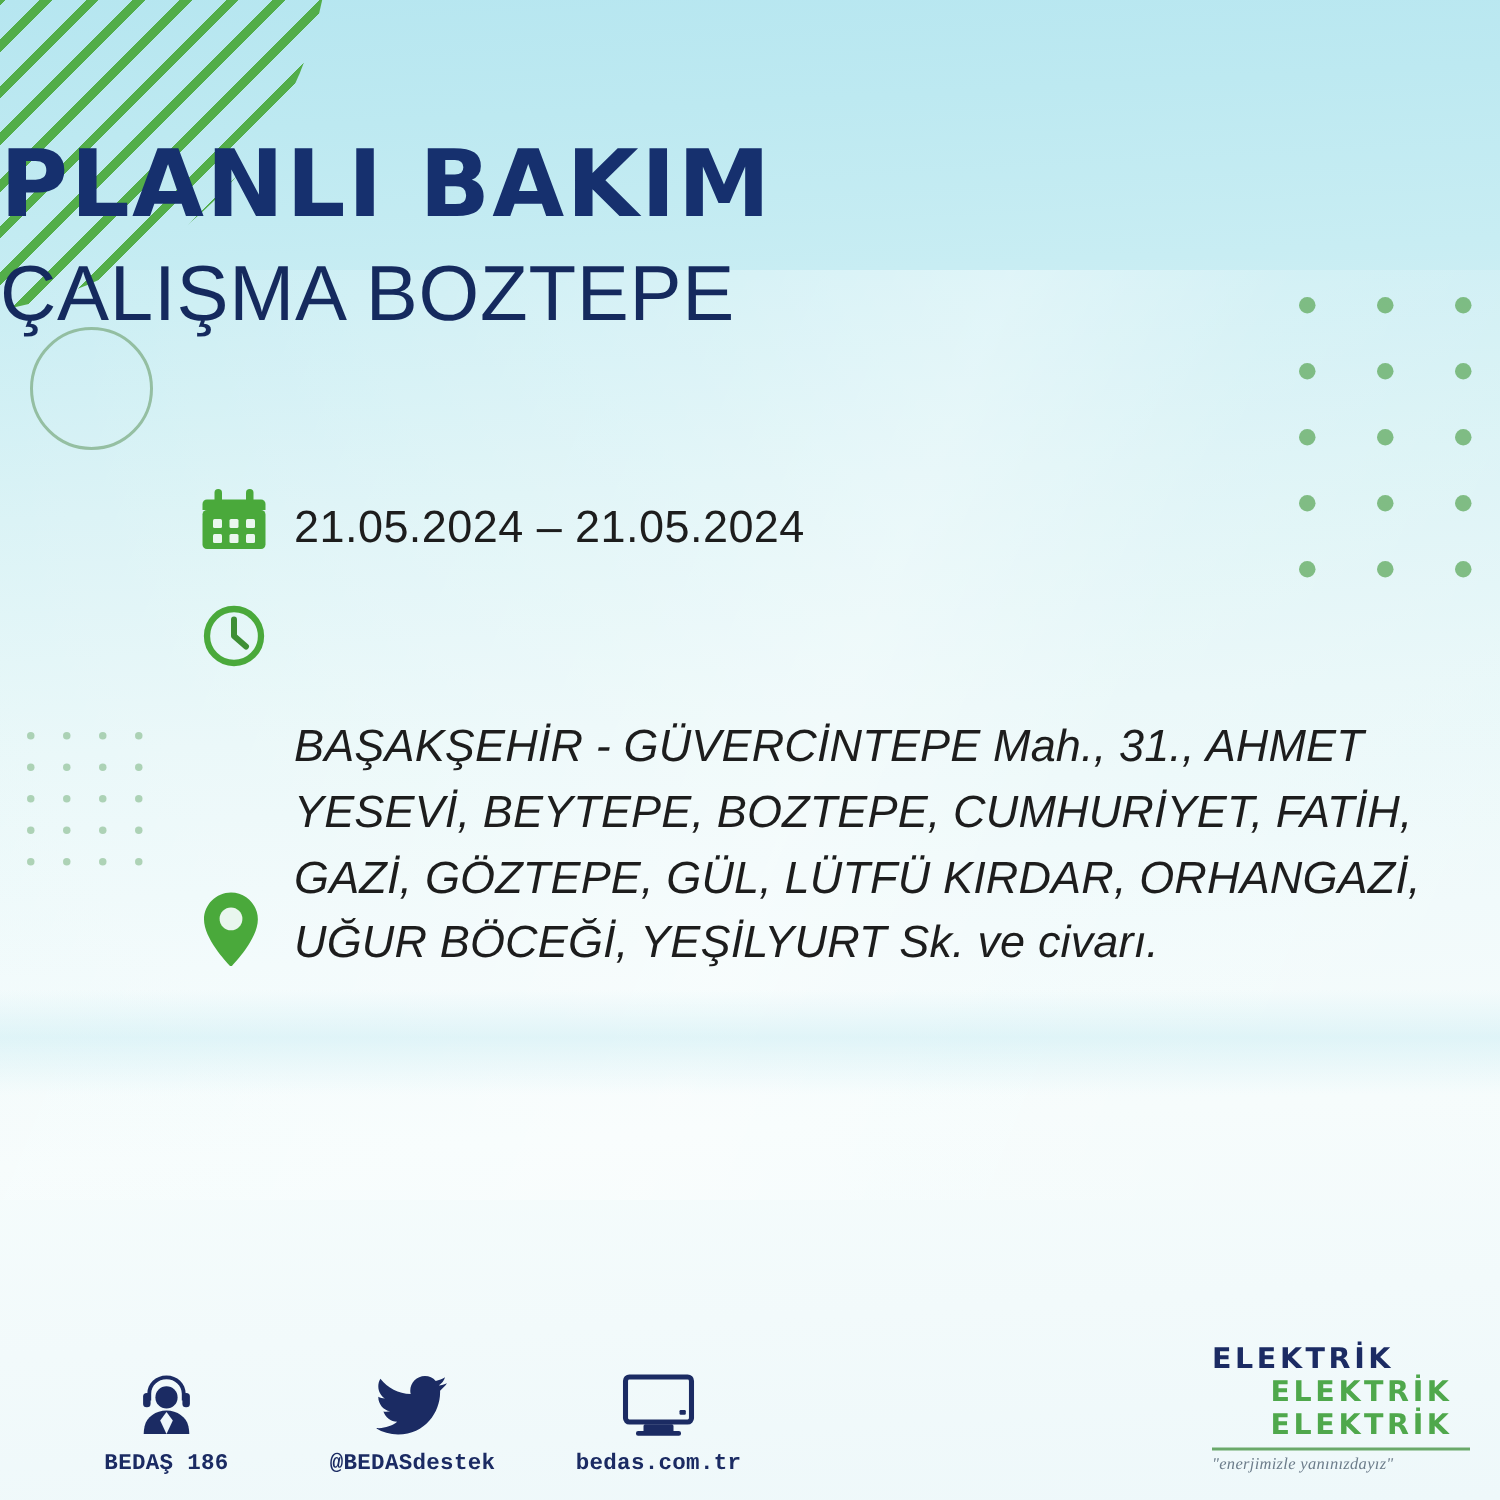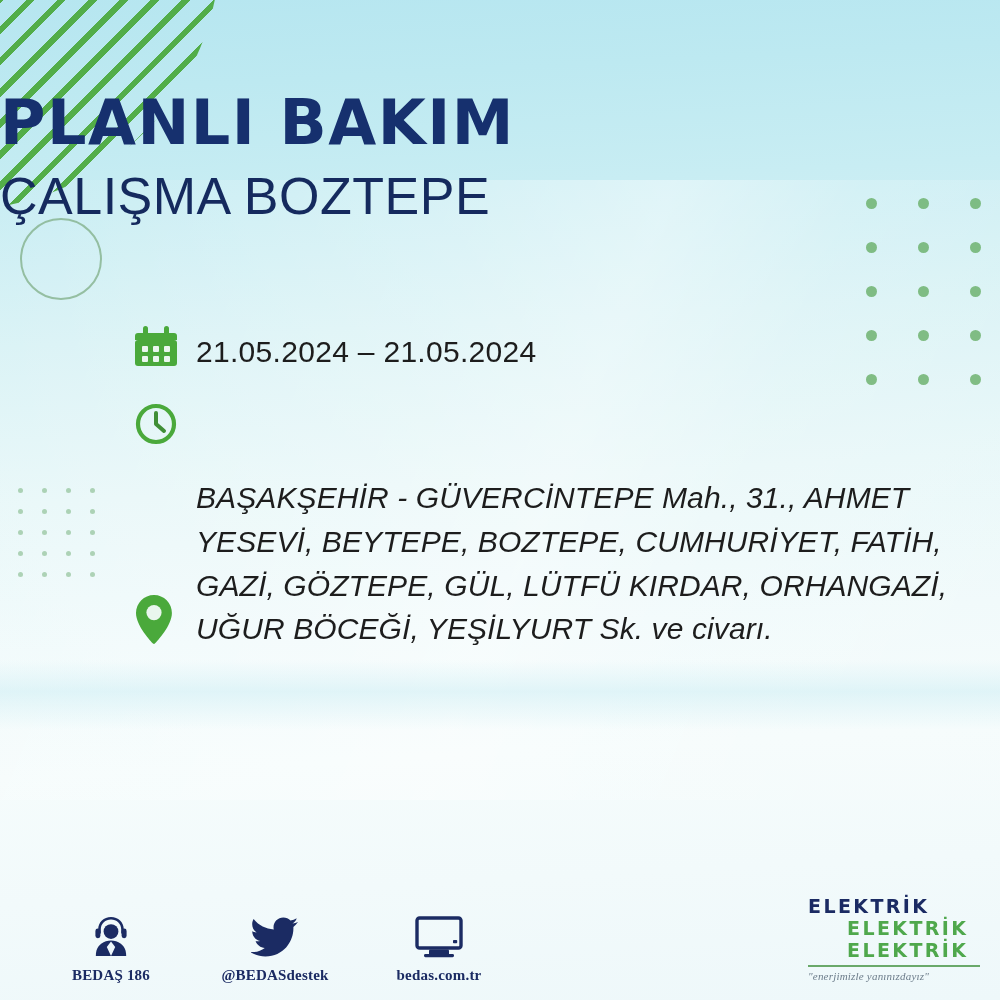--- a/index.html
+++ b/index.html
@@ -213,21 +213,21 @@
     text-align: center;
   }
   .contact-icon {
     height: 48px;
     display: flex;
     align-items: flex-end;
     justify-content: center;
   }
   .contact-label {
     margin-top: 9px;
-    font-family: Liberation Serif, serif;
+    font-family: Liberation Mono, monospace;
     font-size: 15px;
     font-weight: 700;
     color: #1b2b63;
     letter-spacing: 0.2px;
     white-space: nowrap;
   }
 
   .brand {
     position: absolute;
     right: 20px;

